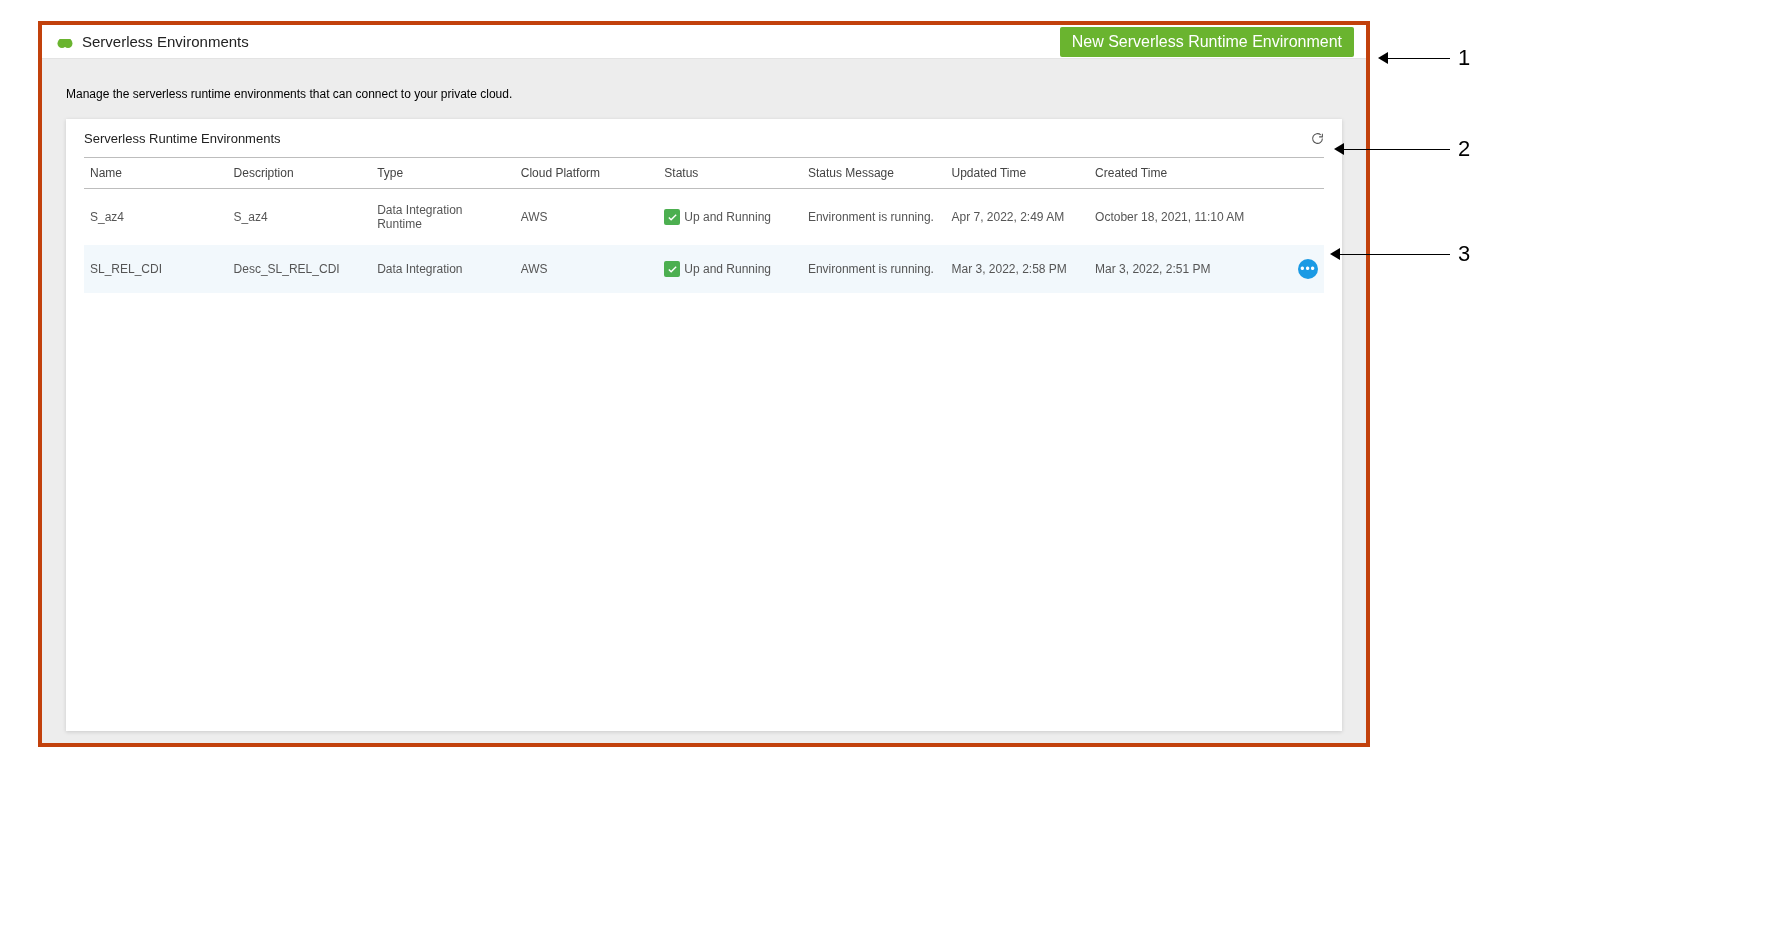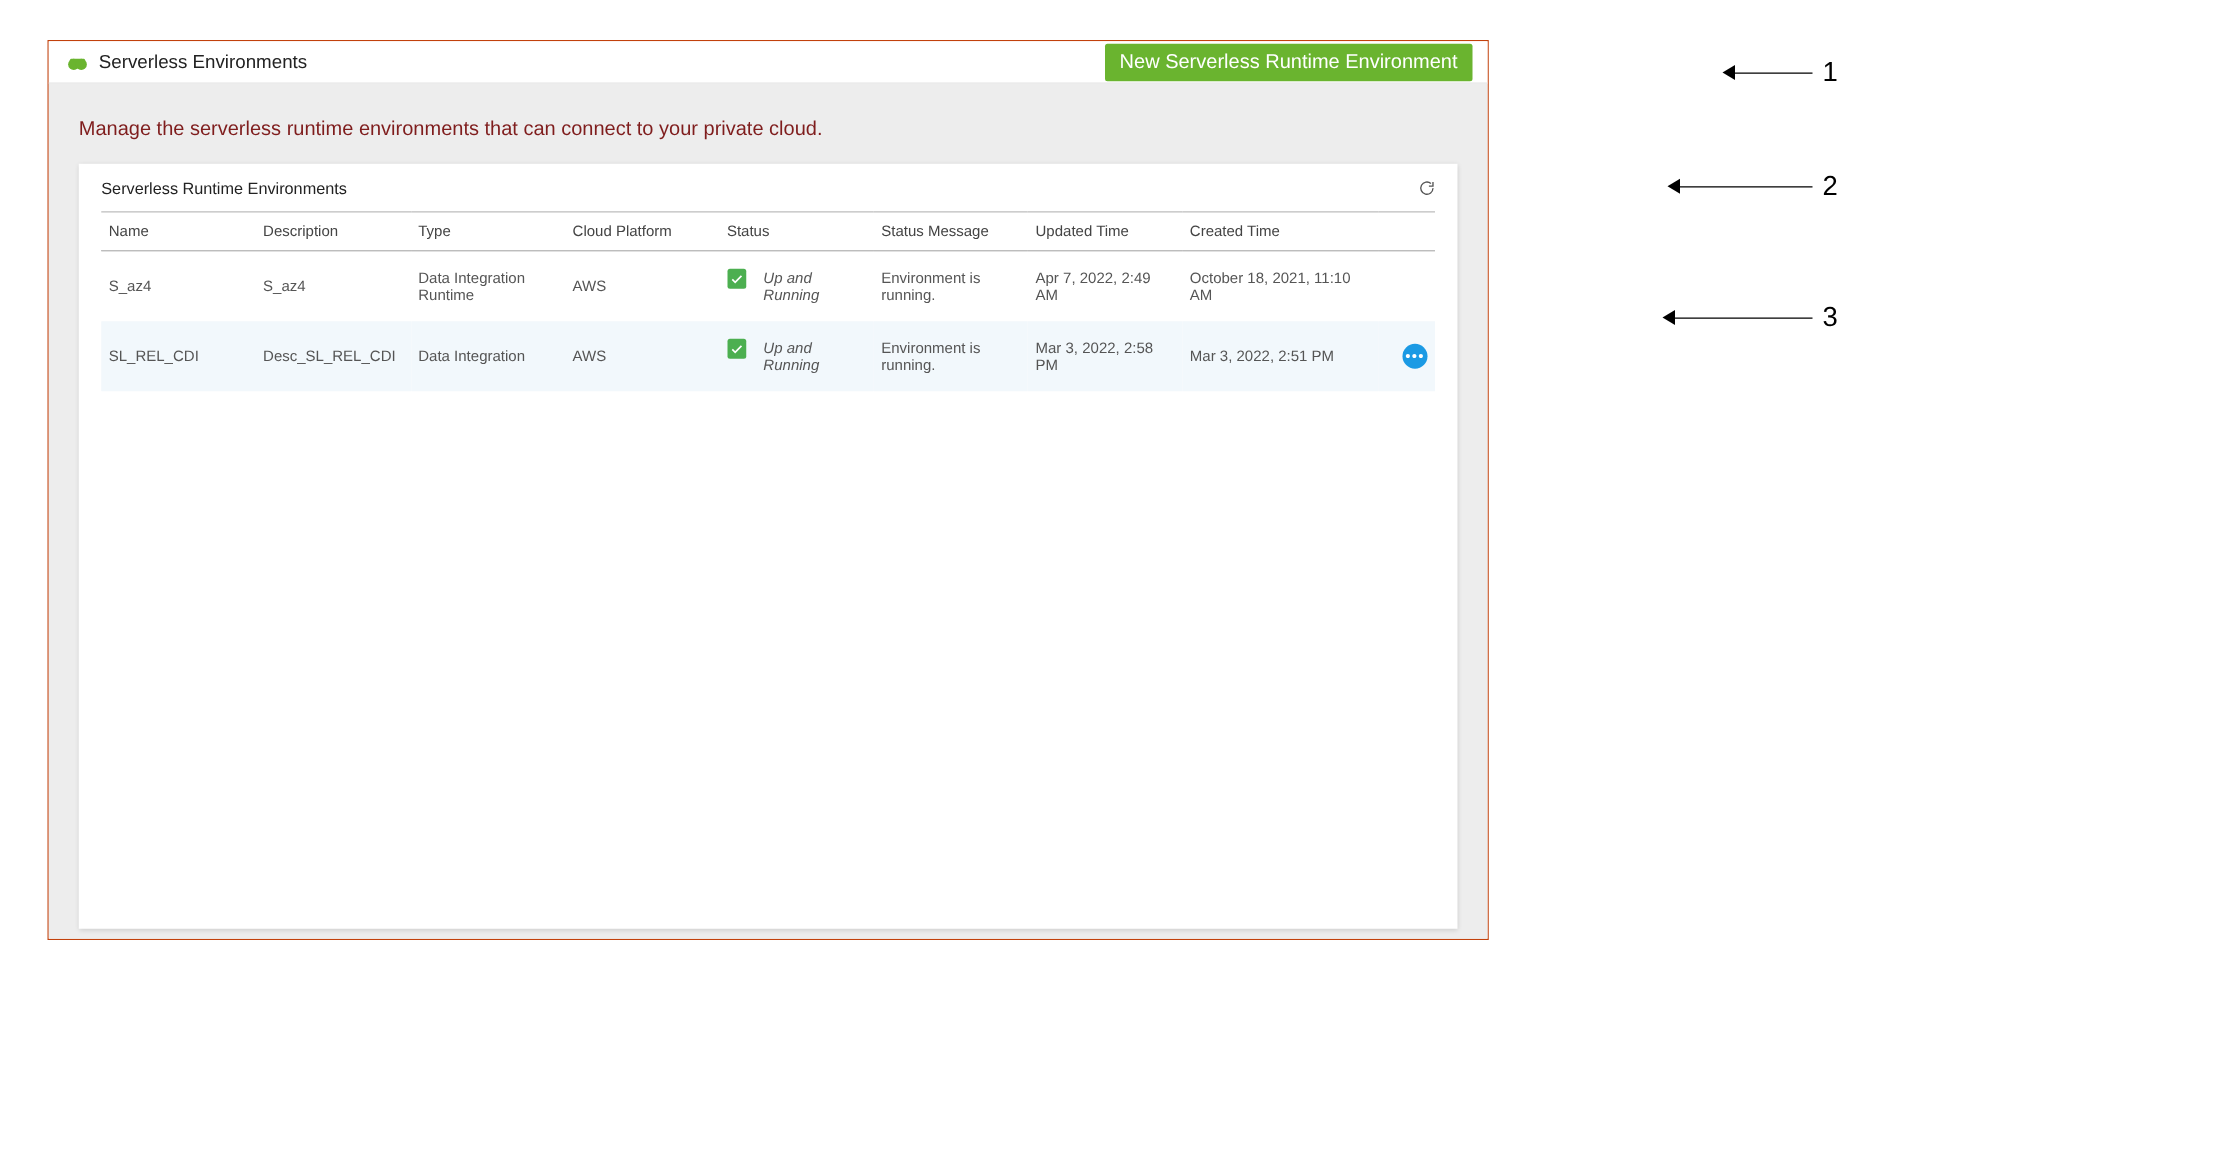--- a/index.html
+++ b/index.html
@@ -8,23 +8,23 @@
     font-size: 13px;
     color: #333;
     background: #fff;
     width: 1789px;
     height: 932px;
     position: relative;
   }
   .app-frame {
     position: absolute;
     left: 38px;
-    top: 32px;
-    width: 1153px;
-    border: 1px solid #c2410c;
+    top: 21px;
+    width: 1332px;
+    border: 4px solid #c2410c;
   }
   .header-bar {
     height: 34px;
     display: flex;
     align-items: center;
     justify-content: space-between;
     padding: 0 12px 0 14px;
     border-bottom: 1px solid #e3e3e3;
     background: #fff;
   }
@@ -41,21 +41,21 @@
     font-size: 16px;
     padding: 6px 12px;
     border-radius: 2px;
     cursor: pointer;
   }
   .content-area {
     background: #ededed;
     padding: 28px 24px 0 24px;
     min-height: 684px;
   }
-  .subtitle { font-size: 16px; color: #7f1d1d; margin-bottom: 18px; }
+  .subtitle { font-size: 12px; color: #000000; margin-bottom: 18px; }
   .panel {
     background: #fff;
     box-shadow: 0 1px 4px rgba(0,0,0,.15);
     min-height: 612px;
     padding: 12px 0 0 0;
     position: relative;
   }
   .panel-header {
     display: flex;
     align-items: center;
@@ -81,21 +81,21 @@
     padding: 8px 6px;
     border-top: 1px solid #bdbdbd;
     border-bottom: 1px solid #bdbdbd;
   }
   tbody td {
     padding: 14px 6px;
     color: #555;
     vertical-align: middle;
   }
   tbody tr.hover-row { background: #f2f8fc; }
-  .status-cell { display: flex; align-items: flex-start; gap: 14px; font-style: italic; }
+  .status-cell { display: flex; align-items: center; gap: 4px; }
   .status-chip {
     width: 16px; height: 16px; background: #4caf50;
     border-radius: 2px; display: flex; align-items: center; justify-content: center;
   }
   .status-chip svg { width: 11px; height: 11px; }
   .row-actions {
     width: 20px; height: 20px; border-radius: 50%;
     background: #1b9ae4; display: flex; align-items: center; justify-content: center;
     cursor: pointer; margin-left: auto;
   }

